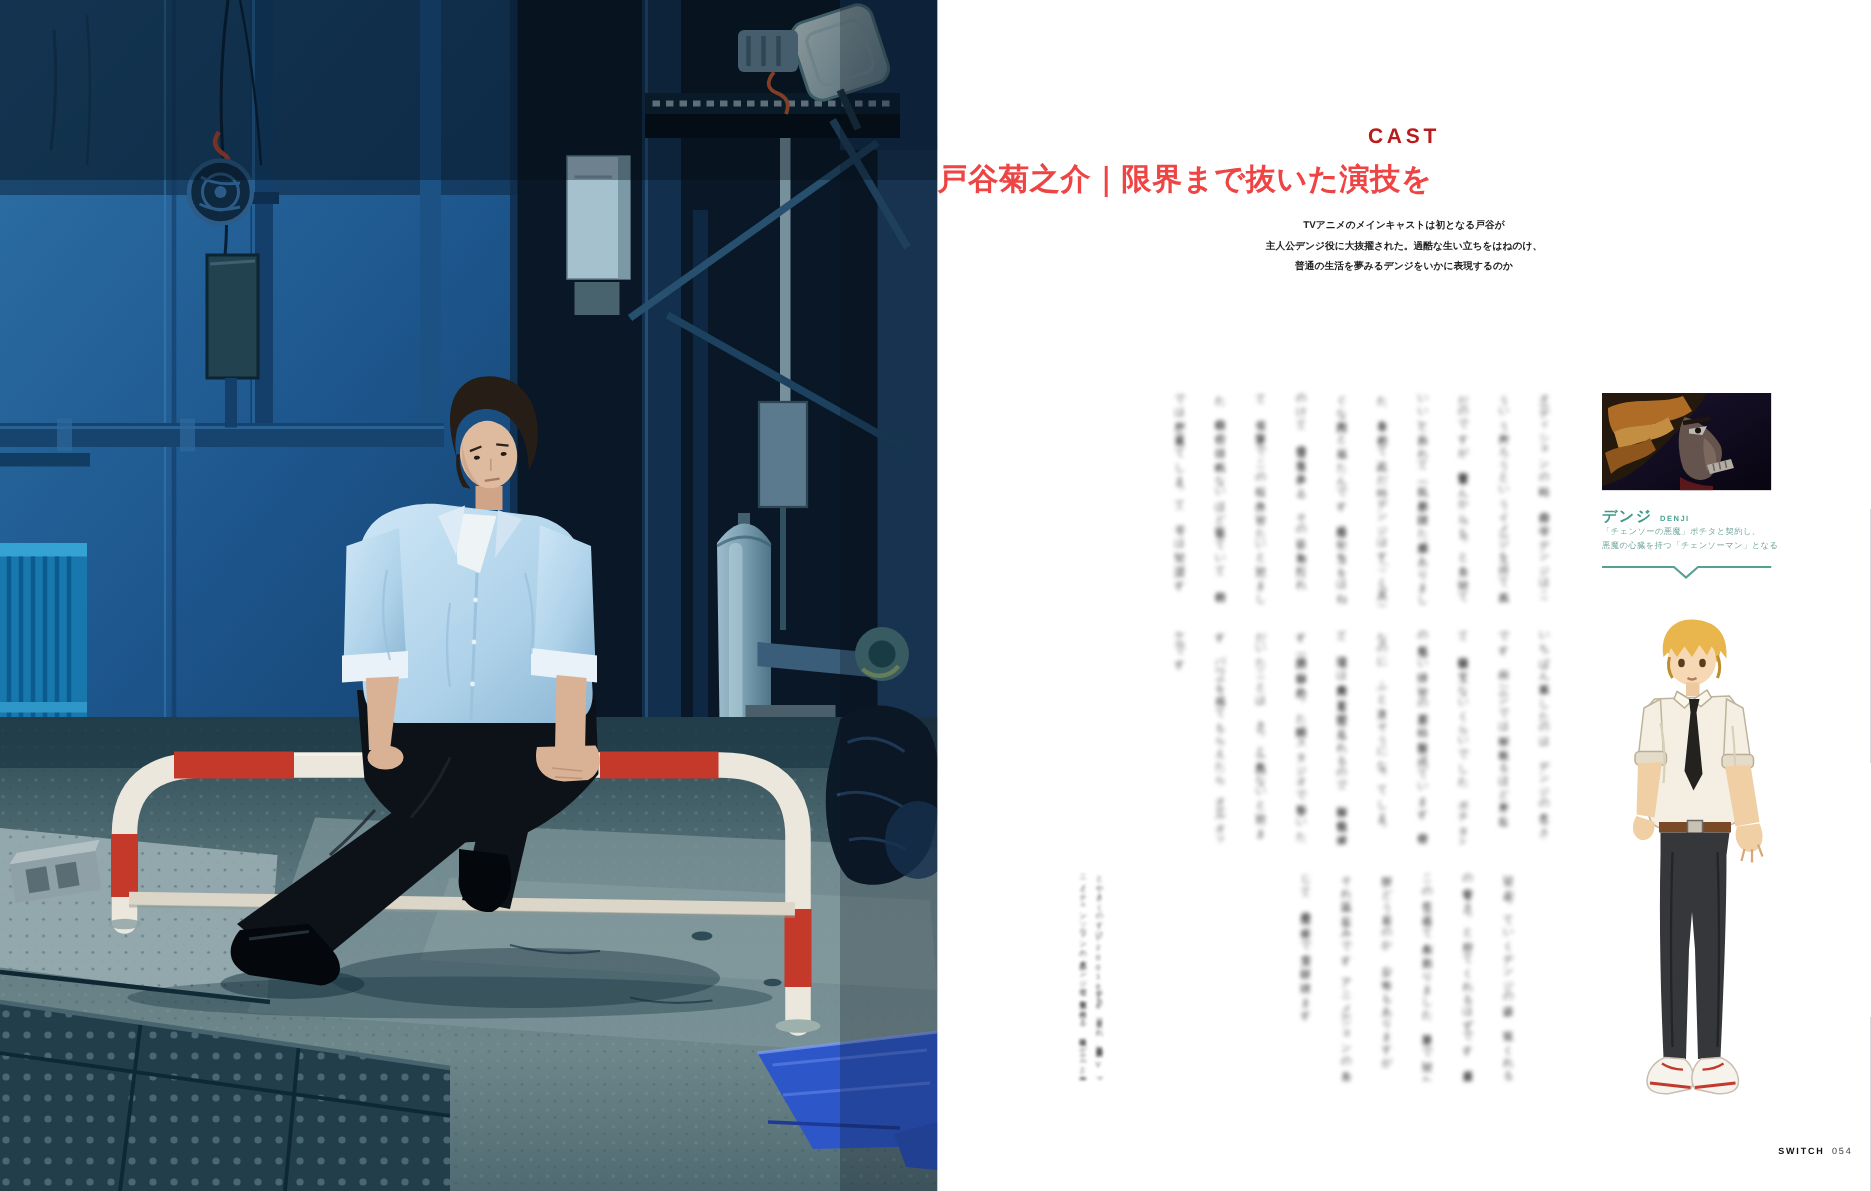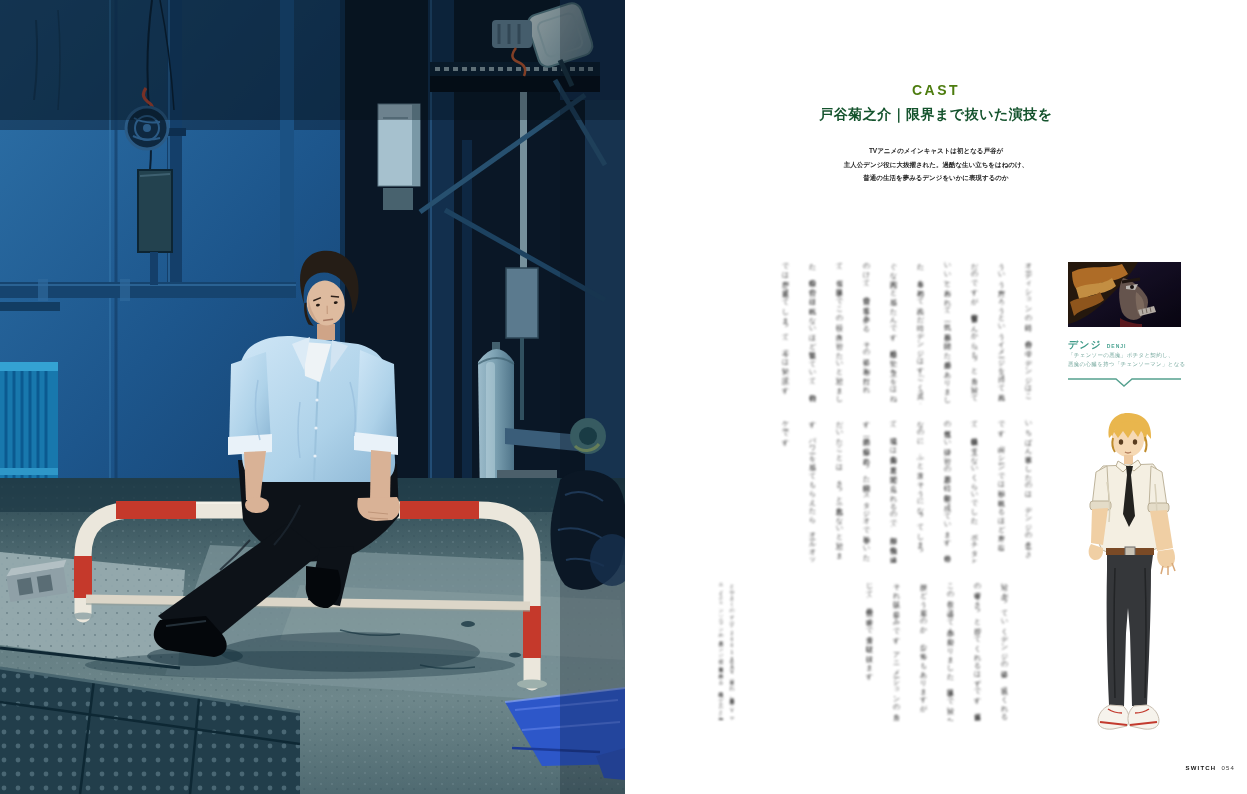--- a/index.html
+++ b/index.html
@@ -6,22 +6,22 @@
   #spread{position:relative;width:1247px;height:794px;background:#fff;overflow:hidden;
           font-family:"Liberation Sans", sans-serif;}
   
   #photo-wrap{position:absolute;left:0;top:0;width:625px;height:794px;}
   #gutter{position:absolute;left:625px;top:0;width:14px;height:794px;
           background:linear-gradient(to right, rgba(12,24,36,.16), rgba(12,24,36,0));pointer-events:none;}
   
   #page-right{position:absolute;left:625px;top:0;width:622px;height:794px;background:#fff;color:#1a1a1a;}
   .kicker{position:absolute;left:0;top:82px;width:100%;text-align:center;
           font-size:14px;font-weight:800;letter-spacing:2.5px;}
-  .title{position:absolute;left:0;top:106px;width:100%;text-align:center;
-         font-size:14px;font-weight:800;letter-spacing:.5px;color:#14532d;}
+  .title{position:absolute;left:0;top:106px;width:100%;text-align:left;
+         font-size:20px;font-weight:800;letter-spacing:.5px;color:#ef4444;}
   .lead{position:absolute;left:0;top:144px;width:100%;text-align:center;
         font-size:6.5px;font-weight:700;line-height:13.5px;color:#222;}
   .lead p{margin:0;}
   .band{position:absolute;writing-mode:vertical-rl;text-orientation:upright;
         font-size:7px;line-height:27px;letter-spacing:.6px;color:#414141;
         filter:blur(1.25px);overflow:hidden;}
   #band1{left:73px;top:258px;width:344px;height:146px;}
   #band2{left:73px;top:416px;width:344px;height:147px;}
   #band3{left:138px;top:578px;width:255px;height:143px;}
   #note-block{position:absolute;left:64px;top:580px;width:48px;height:140px;
@@ -285,21 +285,21 @@
     </g>
 
     <rect x="0" y="0" width="625" height="120" fill="#040d18" opacity="0.35"></rect>
     <rect x="560" y="0" width="65" height="794" fill="#06101c" opacity="0.25"></rect>
   </svg>
   </div>
   <div id="gutter"></div>
 
   <div id="page-right">
 
-    <div class="kicker" style="color:#4d7c0f;">CAST</div>
+    <div class="kicker" style="color:#b91c1c;">CAST</div>
 
     <h1 class="title" style="margin:0;font-family:inherit;">戸谷菊之介｜限界まで抜いた演技を</h1>
 
     <div class="lead">
       <p>TVアニメのメインキャストは初となる戸谷が</p>
       <p>主人公デンジ役に大抜擢された。過酷な生い立ちをはねのけ、</p>
       <p>普通の生活を夢みるデンジをいかに表現するのか</p>
     </div>
 
     <div id="band1" class="band">オーディションの時に、自分の中でデンジはこういう声だろうというイメージを持って挑んだのですが、音響監督さんから「もっと力を抜いていい」と言われて、一気に視界が開けた感覚がありました。台本を初めて読んだ時、デンジはすごく真っ直ぐな人間だと感じたんです。過酷な生い立ちをはねのけて、普通の生活を夢みる。その姿に胸を打たれて、僕も限界までこの役に向き合いたいと思いました。収録の前の日は眠れないほど緊張していて、初日の挨拶では声が裏返ってしまって、今では笑い話です。</div>

